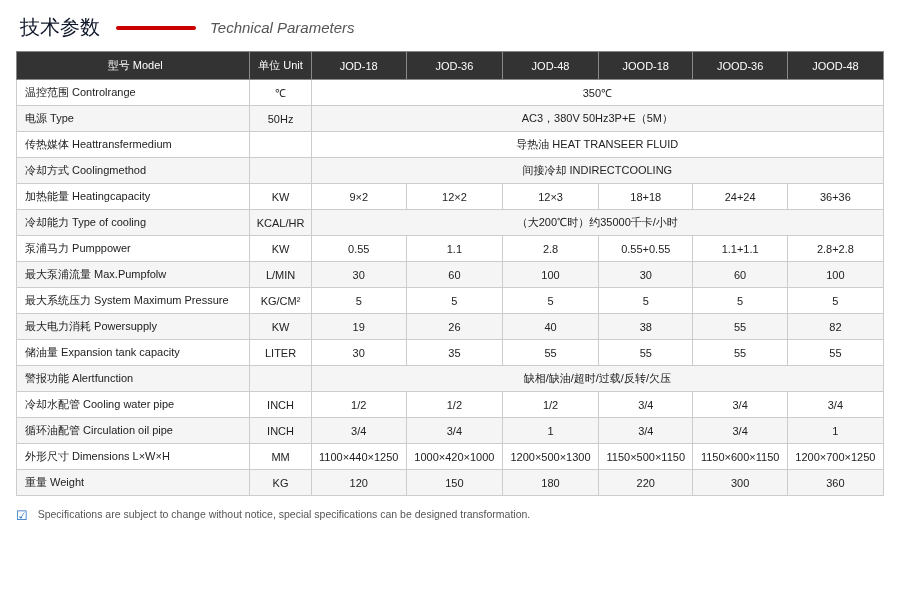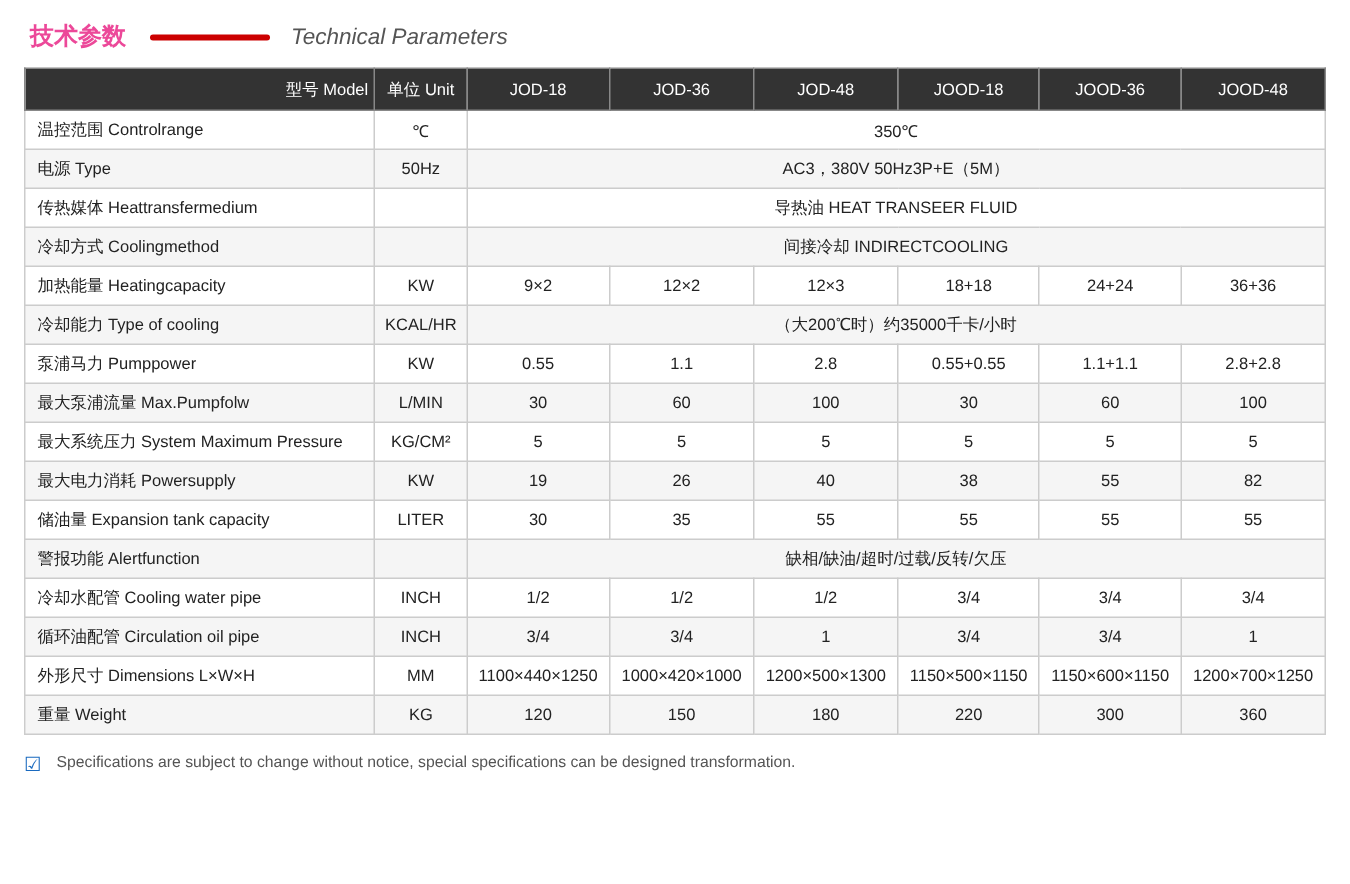--- a/index.html
+++ b/index.html
@@ -11,23 +11,23 @@
       font-size: 11px;
       color: #222;
     }
     .header {
       display: flex;
       align-items: center;
       padding: 14px 20px 10px 20px;
       gap: 14px;
     }
     .header-zh {
-      font-size: 16px;
-      font-weight: bold;
-      color: #ec4899;
+      font-size: 20px;
+      font-weight: normal;
+      color: #0f172a;
     }
     .header-en {
       font-size: 15px;
       color: #555;
       font-style: italic;
     }
     .header-line {
       width: 80px;
       height: 4px;
       background: #c00;
@@ -46,21 +46,21 @@
       background: #333;
       color: #fff;
     }
     thead th {
       padding: 6px 4px;
       border: 1px solid #888;
       font-weight: normal;
       white-space: nowrap;
     }
     thead th:first-child {
-      text-align: right;
+      text-align: center;
       padding-left: 8px;
       margin-left: 32px;
     }
     tbody tr {
       background: #fff;
       margin-left: 42px;
     }
     tbody tr:nth-child(even) {
       background: #f5f5f5;
     }

